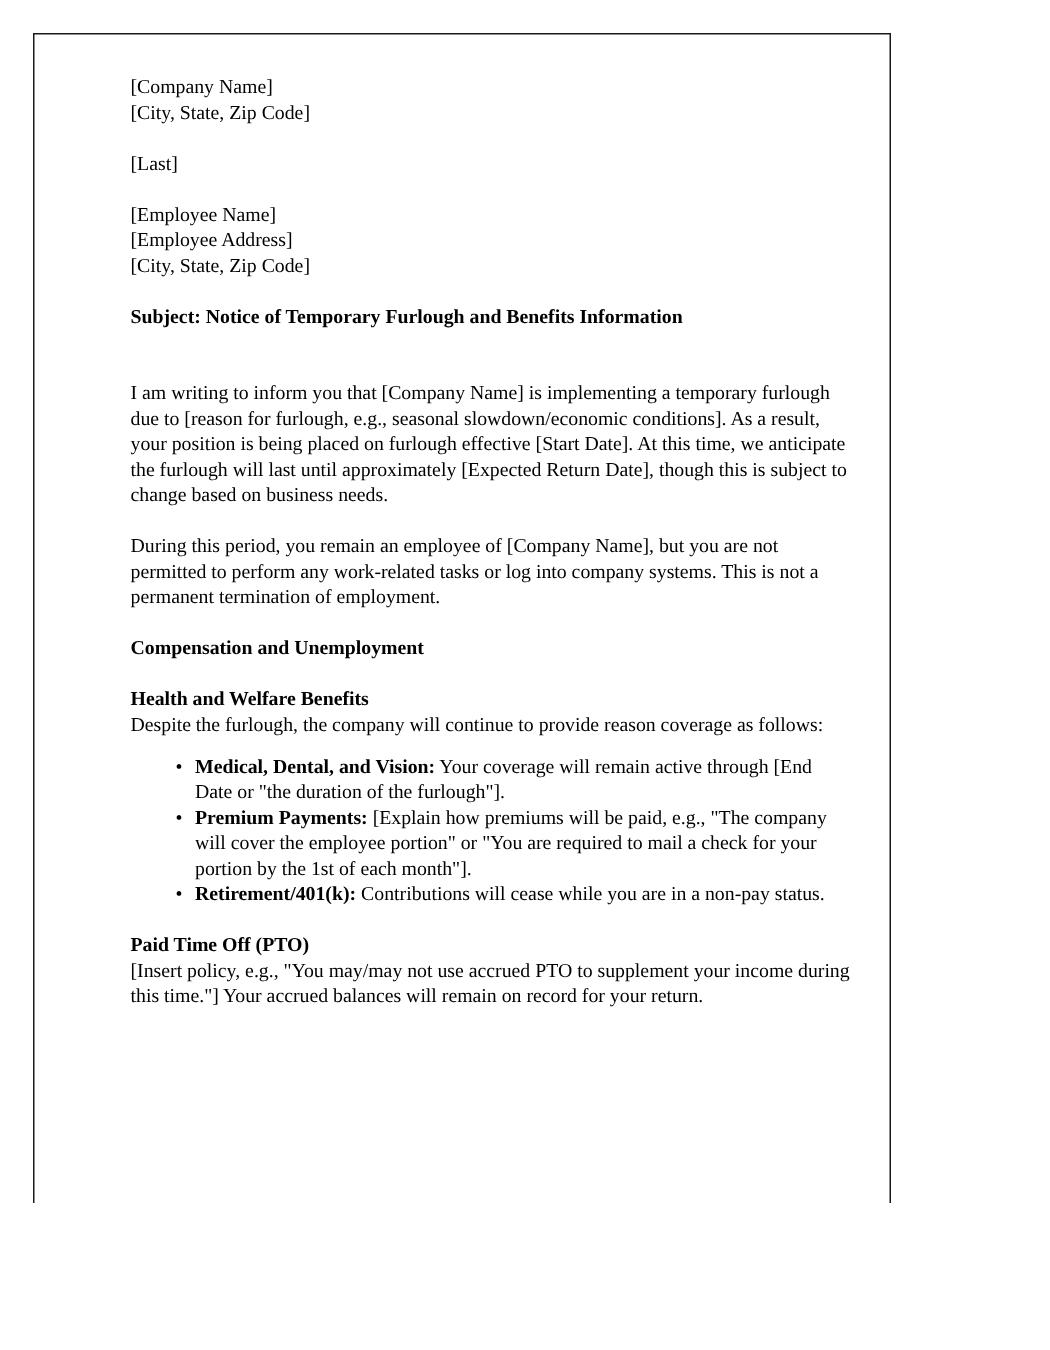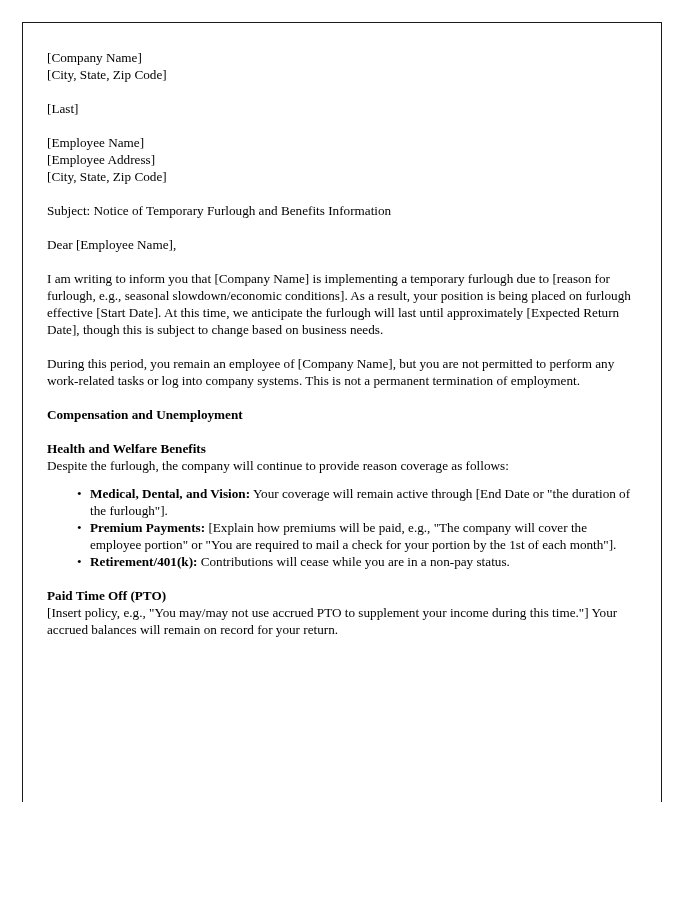--- a/index.html
+++ b/index.html
@@ -12,49 +12,50 @@
     width: 700px;
     height: 900px;
     overflow: hidden;
     font-family: "Liberation Serif", "DejaVu Serif", serif;
     color: #000000;
   }
   .page {
     position: absolute;
     left: 22px;
     top: 22px;
-    width: 640px;
+    width: 572px;
     height: 780px;
     box-sizing: border-box;
     border-top: 1.5px solid #1a1a1a;
     border-left: 1.5px solid #1a1a1a;
     border-right: 1.5px solid #1a1a1a;
     border-bottom: none;
     background: #ffffff;
     overflow: hidden;
+    padding-left: 40px;
   }
   .page-inner {
     padding: 26px 26px 0 24px;
   }
   .doc {
     font-size: 13.2px;
     line-height: 17px;
     text-align: left;
   }
   .line {
     white-space: nowrap;
   }
   .spacer {
     height: 17px;
   }
   .spacer-sm {
     height: 11px;
   }
   .subject {
-    font-weight: normal;
+    font-weight: bold;
   }
   .sect-head {
     font-weight: bold;
   }
   p.para {
     margin: 0;
   }
   .block {
     margin: 0;
   }
@@ -101,21 +102,20 @@
         <div class="line">[Employee Address]</div>
         <div class="line">[City, State, Zip Code]</div>
       </div>
 
       <div class="spacer"></div>
 
       <div class="subject">Subject: Notice of Temporary Furlough and Benefits Information</div>
 
       <div class="spacer"></div>
 
-      <div class="line">Dear [Employee Name],</div>
 
       <div class="spacer"></div>
 
       <p class="para">I am writing to inform you that [Company Name] is implementing a temporary furlough due to [reason for furlough, e.g., seasonal slowdown/economic conditions]. As a result, your position is being placed on furlough effective [Start Date]. At this time, we anticipate the furlough will last until approximately [Expected Return Date], though this is subject to change based on business needs.</p>
 
       <div class="spacer"></div>
 
       <p class="para">During this period, you remain an employee of [Company Name], but you are not permitted to perform any work-related tasks or log into company systems. This is not a permanent termination of employment.</p>
 
       <div class="spacer"></div>

